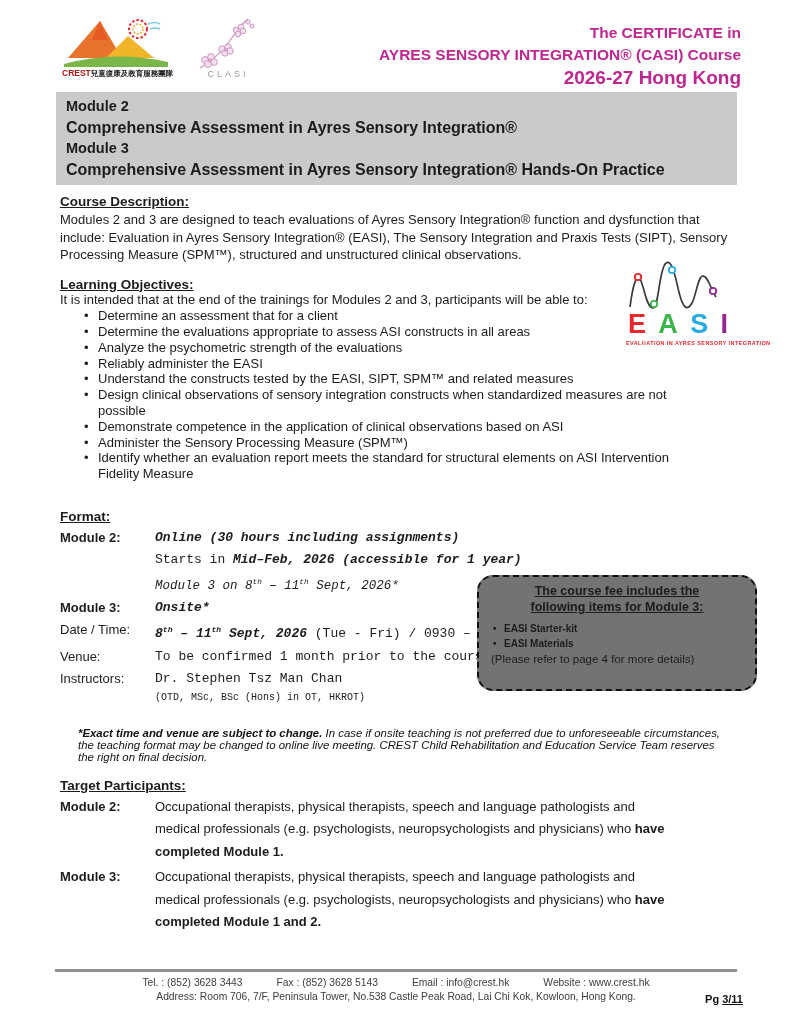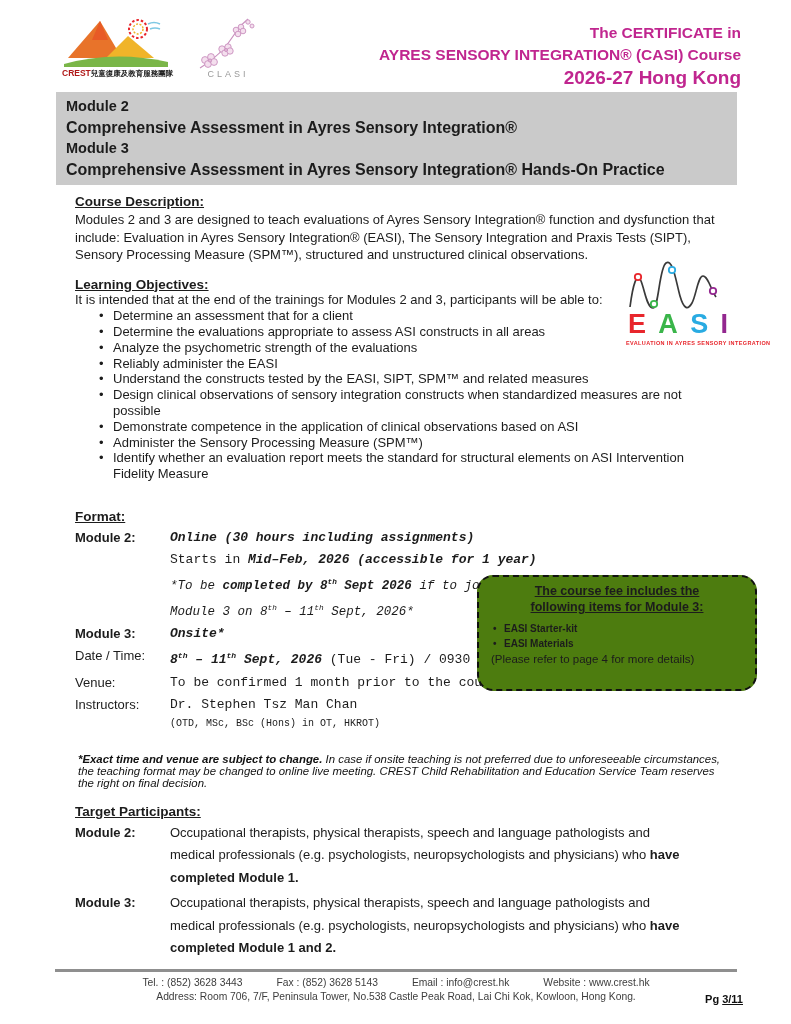--- a/index.html
+++ b/index.html
@@ -20,21 +20,21 @@
   .title-block { text-align:right; color:#C0268F; font-weight:bold; line-height:1.4; padding-top:6px; }
   .title-line { font-size:15.5px; }
   .title-line.big { font-size:19px; }
 
   
   .banner { margin:4px 54px 0 56px; background:#CACACA; padding:4px 10px 5px 10px; }
   .banner .mod { font-size:14.5px; font-weight:bold; line-height:21px; }
   .banner .course { font-size:16px; font-weight:bold; line-height:21px; }
 
   
-  .sec { margin-left:75px; margin-right:56px; }
+  .sec { margin-left:60px; margin-right:56px; }
   .sec-h { font-size:13.5px; font-weight:bold; text-decoration:underline; }
   .body-text { font-size:13px; line-height:17.5px; }
 
   .course-desc { margin-top:9px; }
   .course-desc .sec-h { margin-bottom:2px; }
 
   .objectives { margin-top:13px; }
   .objectives ul { list-style:none; margin-top:1px; padding-left:24px; }
   .objectives li { font-size:13px; line-height:15.8px; padding-left:14px; position:relative; margin-right:30px; }
   .objectives li::before { content:"•"; position:absolute; left:0; top:0; }
@@ -53,21 +53,21 @@
   .flabel.plain { font-weight:normal; }
   .fval { line-height:22px;font-family:Liberation Mono, monospace; }
   .bi { font-weight:bold; font-style:italic; }
   .it { font-style:italic; font-size:12.5px; }
   sup { font-size:0.62em; }
   .cred { font-size:10px; line-height:15px; color:#222; }
 
   
   .fee-box {
     position:absolute; left:477px; top:575px; width:280px; height:116px;
-    background:#4d7c0f; border:2px dashed #111; border-radius:16px;
+    background:#737373; border:2px dashed #111; border-radius:16px;
     padding:6px 10px 4px 10px; text-align:center;
   }
   .fee-head { font-size:12.5px; font-weight:bold; text-decoration:underline; line-height:16px; }
   .fee-items { list-style:none; text-align:left; margin-top:6px; padding-left:4px; }
   .fee-items li { font-size:10px; line-height:15px; padding-left:11px; position:relative;font-weight:bold; }
   .fee-items li::before { content:"•"; position:absolute; left:0; top:0; }
   .fee-note { font-size:11.5px; text-align:left; padding-left:2px; margin-top:2px; }
 
   
   .disclaimer { margin:22px 60px 0 78px; font-size:11.4px; font-style:italic; line-height:12px; color:#111; }
@@ -189,21 +189,20 @@
     <div class="easi-tag">EVALUATION IN AYRES SENSORY INTEGRATION</div>
   </div>
 
   <div class="sec format">
     <div class="sec-h">Format:</div>
     <div class="fgrid" style="margin-top:3px;">
       <div class="flabel">Module 2:</div>
       <div class="fval">
         <div class="bi">Online (30 hours including assignments)</div>
         <div><span>Starts in </span><span class="bi">Mid–Feb, 2026 (accessible for 1 year)</span></div>
-        <div class="it"><span>*To be </span><span class="bi">completed by 8</span><sup class="bi">th</sup><span class="bi"> Sept 2026</span><span> if to join</span></div>
         <div class="it"><span>Module 3 on 8</span><sup>th</sup><span> – 11</span><sup>th</sup><span> Sept, 2026*</span></div>
       </div>
 
       <div class="flabel">Module 3:</div>
       <div class="fval bi">Onsite*</div>
 
       <div class="flabel plain">Date / Time:</div>
       <div class="fval"><span class="bi">8</span><sup class="bi">th</sup><span class="bi"> – 11</span><sup class="bi">th</sup><span class="bi"> Sept, 2026</span><span> (Tue - Fri) / 0930 – 1730</span></div>
 
       <div class="flabel plain">Venue:</div>

